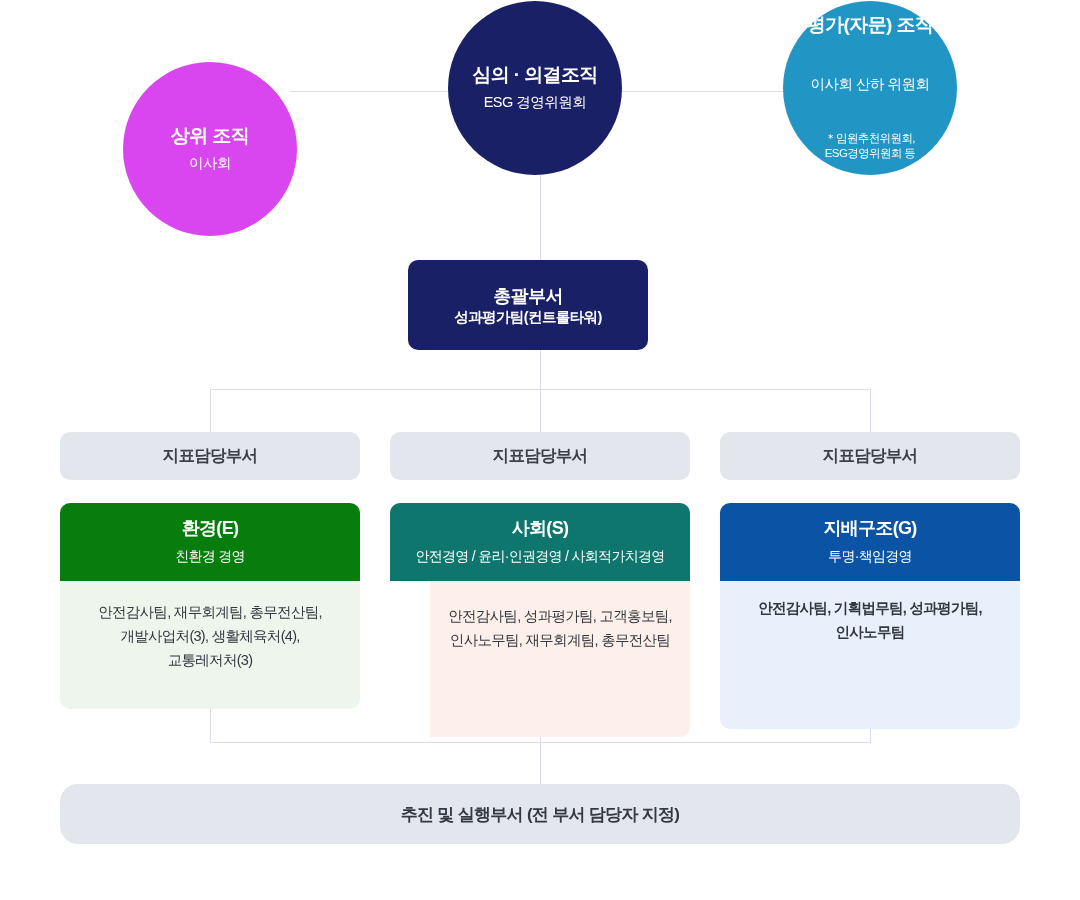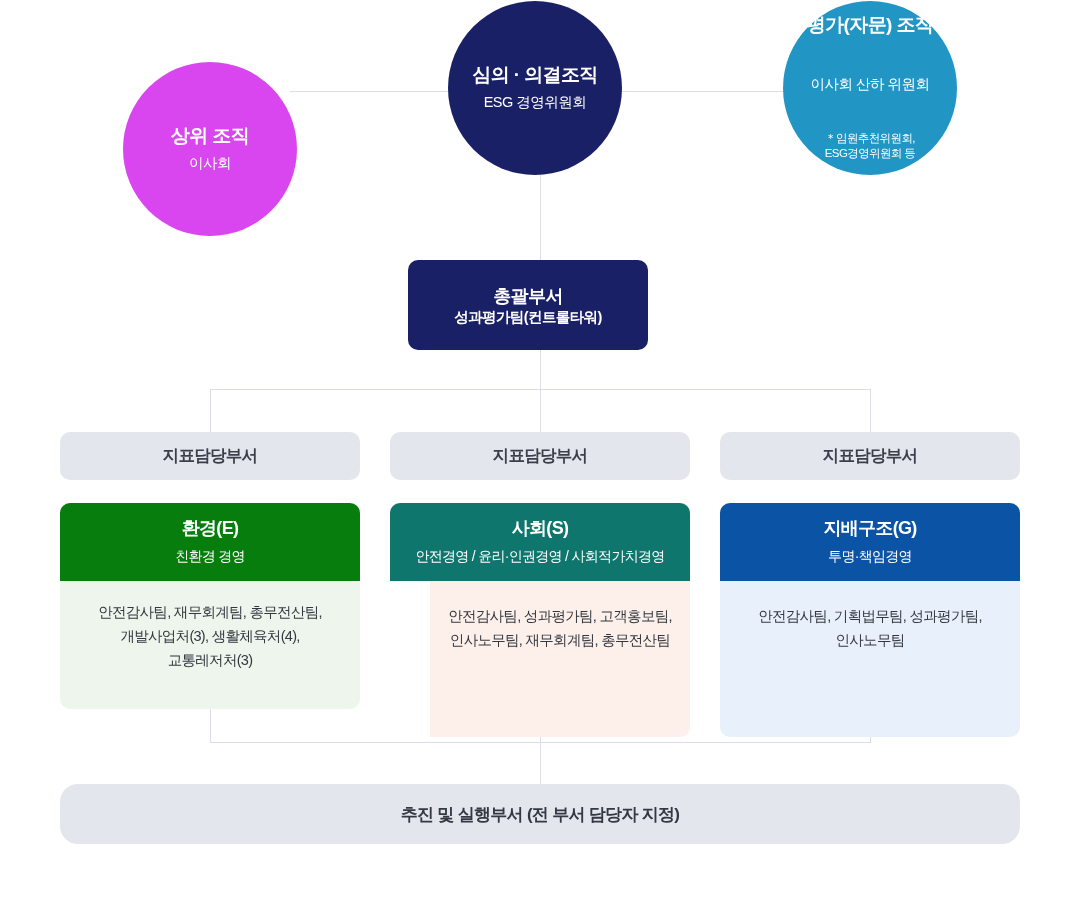--- a/index.html
+++ b/index.html
@@ -152,21 +152,21 @@
   #col-e .card-head { background: #067d0d; }
   #col-e .card-body { background: #edf5ed; min-height: 86px; }
   #col-s .card-head { background: #0f766e; }
   #col-s .card-body { background: #fdf0ea; min-height: 86px; margin-left: 40px; }
   #col-g .card-head { background: #0b54a5; }
   #col-g .card-body { background: #e8f1fb; min-height: 86px; }
 
   
   #col-e .card-body { padding-top: 20px; padding-bottom: 22px; }
   #col-s .card-body { padding-top: 24px; padding-bottom: 46px; }
-  #col-g .card-body { padding-top: 24px; padding-bottom: 46px; }
+  #col-g .card-body { padding-top: 16px; padding-bottom: 46px; font-weight: bold; }
 
   
   #bottom-bar {
     position: absolute;
     left: 60px;
     top: 784px;
     width: 960px;
     height: 60px;
     background: #e3e6ec;
     border-radius: 18px;

